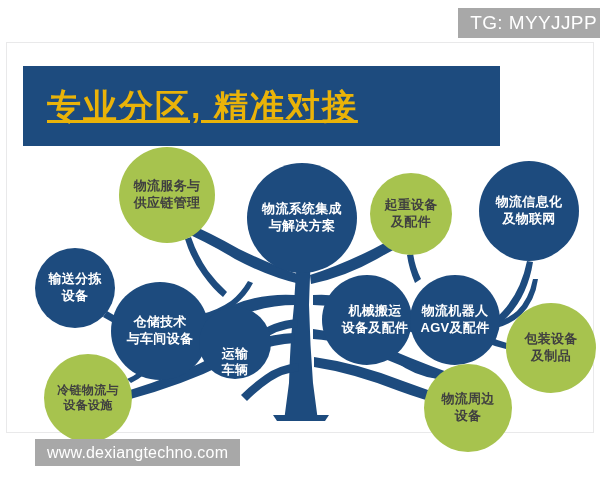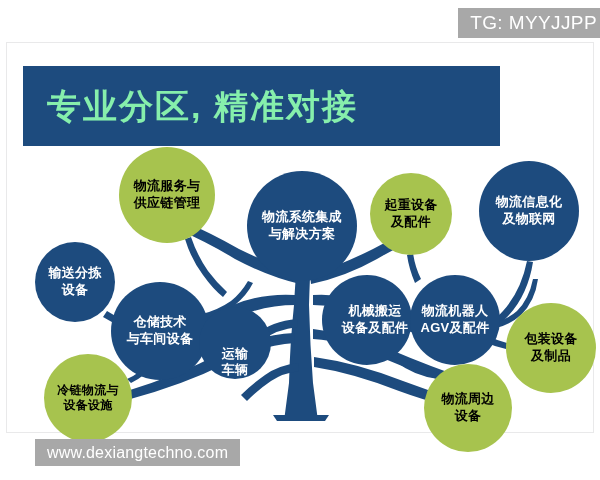--- a/index.html
+++ b/index.html
@@ -66,27 +66,28 @@
     top: 23px;
     width: 477px;
     height: 80px;
     background: #1d4b7e;
     box-sizing: border-box;
     display: flex;
     align-items: center;
     z-index: 5;
   }
   #title-text {
-    color: #86efac;
+    color: #eab308;
     font-size: 34px;
     font-weight: bold;
     letter-spacing: 2px;
     padding-left: 24px;
     line-height: 1;
     white-space: nowrap;
+    text-decoration: underline;
   }
   
   #tree-svg {
     position: absolute;
     left: 0;
     top: 0;
     width: 588px;
     height: 391px;
     z-index: 8;
   }
@@ -103,21 +104,21 @@
   }
   .bubble .lbl {
     font-weight: bold;
     line-height: 1.28;
     white-space: pre-line;
     letter-spacing: 0.3px;
   }
   .bubble.blue { background: #1d4b7e; }
   .bubble.blue .lbl { color: #ffffff; }
   .bubble.green { background: #a7c34e; }
-  .bubble.green .lbl { color: #000000; }
+  .bubble.green .lbl { color: #404040; }
 </style>
 </head>
 <body>
 
 <div id="stage">
 
   <div id="tg-badge">
     <span>TG: MYYJJPP</span>
   </div>
 
@@ -188,37 +189,37 @@
 
     <div id="title-bar">
       <div id="title-text">专业分区, 精准对接</div>
     </div>
 
     <div id="bubble-layer">
         <div class="bubble green" style="left: 112px; top: 104px; width: 96px; height: 96px;">
           <span class="lbl" style="font-size: 13px;">物流服务与
 供应链管理</span>
         </div>
-        <div class="bubble blue" style="left: 28px; top: 199px; width: 80px; height: 80px;">
+        <div class="bubble blue" style="left: 28px; top: 205px; width: 80px; height: 80px;">
           <span class="lbl" style="font-size: 13px;">输送分拣
 设备</span>
         </div>
         <div class="bubble blue" style="left: 104px; top: 239px; width: 98px; height: 98px;">
           <span class="lbl" style="font-size: 13px;">仓储技术
 与车间设备</span>
         </div>
         <div class="bubble green" style="left: 37px; top: 311px; width: 88px; height: 88px;">
           <span class="lbl" style="font-size: 12px;">冷链物流与
 设备设施</span>
         </div>
         <div class="bubble blue" style="left: 192px; top: 264px; width: 72px; height: 72px; align-items: flex-end;">
           <span class="lbl" style="font-size: 13px;">运输
 车辆</span>
         </div>
-        <div class="bubble blue" style="left: 240px; top: 128px; width: 110px; height: 110px; align-items: center;">
+        <div class="bubble blue" style="left: 240px; top: 120px; width: 110px; height: 110px; align-items: center;">
           <span class="lbl" style="font-size: 13px;">物流系统集成
 与解决方案</span>
         </div>
         <div class="bubble blue" style="left: 315px; top: 232px; width: 90px; height: 90px;">
           <span class="lbl" style="font-size: 13px; margin-left: 16px;">机械搬运
 设备及配件</span>
         </div>
         <div class="bubble green" style="left: 363px; top: 130px; width: 82px; height: 82px;">
           <span class="lbl" style="font-size: 13px;">起重设备
 及配件</span>

